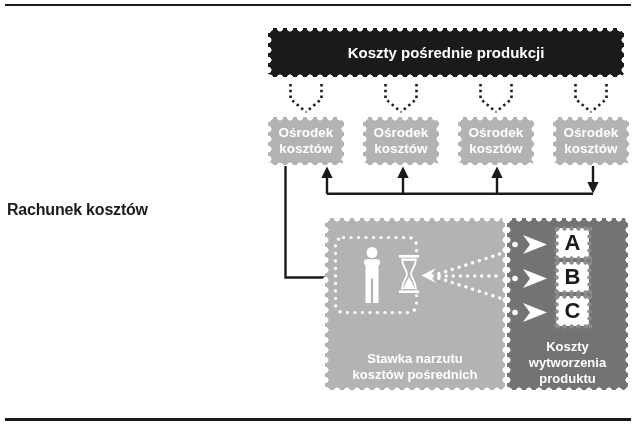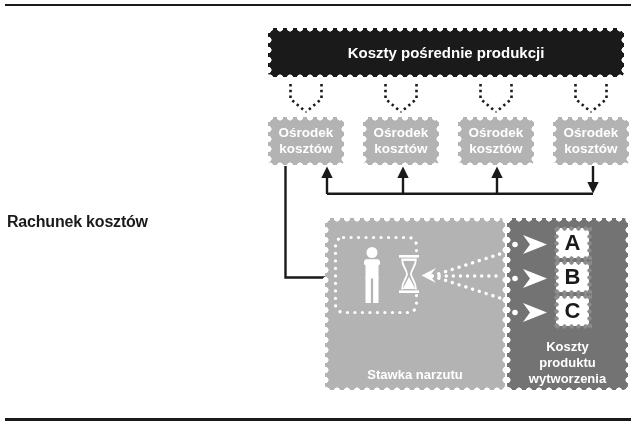--- a/index.html
+++ b/index.html
@@ -6,21 +6,20 @@
   .canvas{
     position:relative;width:636px;height:426px;background:#ffffff;overflow:hidden;
     font-family:"Liberation Sans", sans-serif;
   }
   .rule{position:absolute;left:5px;width:626px;background:#1a1a1a;}
   .rule.top{top:4px;height:2px;}
   .rule.bottom{top:418px;height:2.5px;}
   .side-label{
     position:absolute;left:7px;top:201px;font-size:16px;font-weight:bold;color:#1a1a1a;
     letter-spacing:-0.2px;
-    margin-top:12px;
   }
   
   .stamp{position:absolute;border-radius:5px;}
   .stamp::before{
     content:"";position:absolute;inset:-3.5px;pointer-events:none;
     background-image:
       radial-gradient(circle, var(--dot,#fff) 2.8px, rgba(0,0,0,0) 3.3px),
       radial-gradient(circle, var(--dot,#fff) 2.8px, rgba(0,0,0,0) 3.3px),
       radial-gradient(circle, var(--dot,#fff) 2.8px, rgba(0,0,0,0) 3.3px),
       radial-gradient(circle, var(--dot,#fff) 2.8px, rgba(0,0,0,0) 3.3px);
@@ -149,20 +148,21 @@
     <svg class="icon" style="left:95px;top:49px" width="17" height="17" viewBox="0 0 17 17">
       <polygon points="16,1 1.5,8.5 16,16 10,8.5" fill="#fff"></polygon>
     </svg>
     <svg class="icon" style="left:104px;top:31px" width="78" height="54" viewBox="0 0 78 54">
       <path d="M3,27 L74,4" fill="none" stroke="#fff" stroke-width="3.4" stroke-dasharray="0.1,7" stroke-linecap="round"></path>
       <path d="M3,27 L74,27" fill="none" stroke="#fff" stroke-width="3.4" stroke-dasharray="0.1,7" stroke-linecap="round"></path>
       <path d="M3,27 L74,50" fill="none" stroke="#fff" stroke-width="3.4" stroke-dasharray="0.1,7" stroke-linecap="round"></path>
     </svg>
     <div class="caption">
       <div>Stawka narzutu</div>
+      <div>kosztów pośrednich</div>
     </div>
   </div>
 
   <div class="stamp prodbox">
     <svg class="icon" style="left:4px;top:16px" width="38" height="21" viewBox="0 0 38 21">
       <circle cx="4" cy="10.5" r="2.8" fill="#fff"></circle>
       <polygon points="12,1 36,10.5 12,20 19,10.5" fill="#fff"></polygon>
     </svg>
     <svg class="icon" style="left:4px;top:50px" width="38" height="21" viewBox="0 0 38 21">
       <circle cx="4" cy="10.5" r="2.8" fill="#fff"></circle>
@@ -176,18 +176,18 @@
       <span class="t">A</span>
     </div>
     <div class="stamp sm abc" style="top:44px">
       <span class="t">B</span>
     </div>
     <div class="stamp sm abc" style="top:78px">
       <span class="t">C</span>
     </div>
     <div class="caption">
       <div>Koszty</div>
+      <div>wytworzenia</div>
       <div>produktu</div>
-      <div>wytworzenia</div>
     </div>
   </div>
 
 </div>
 
 </body></html>

